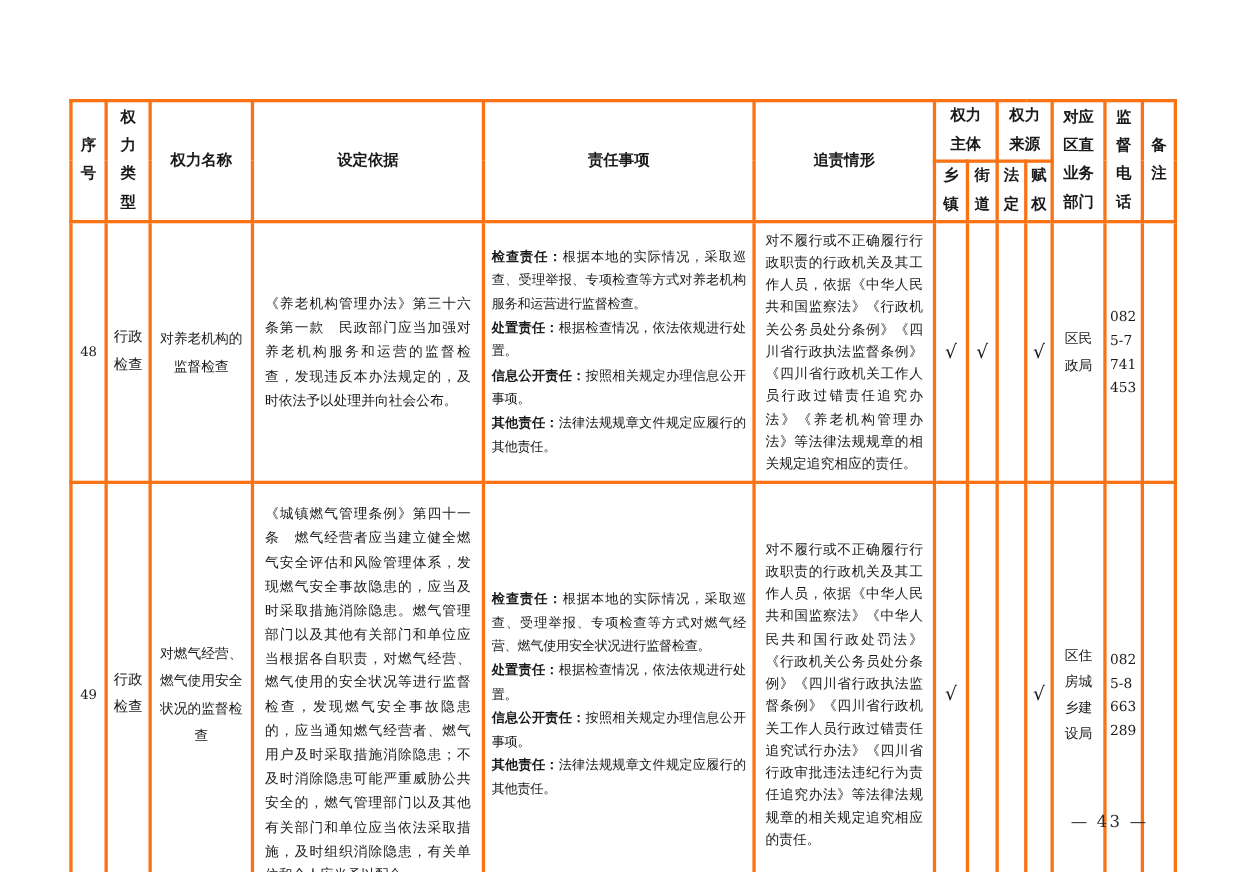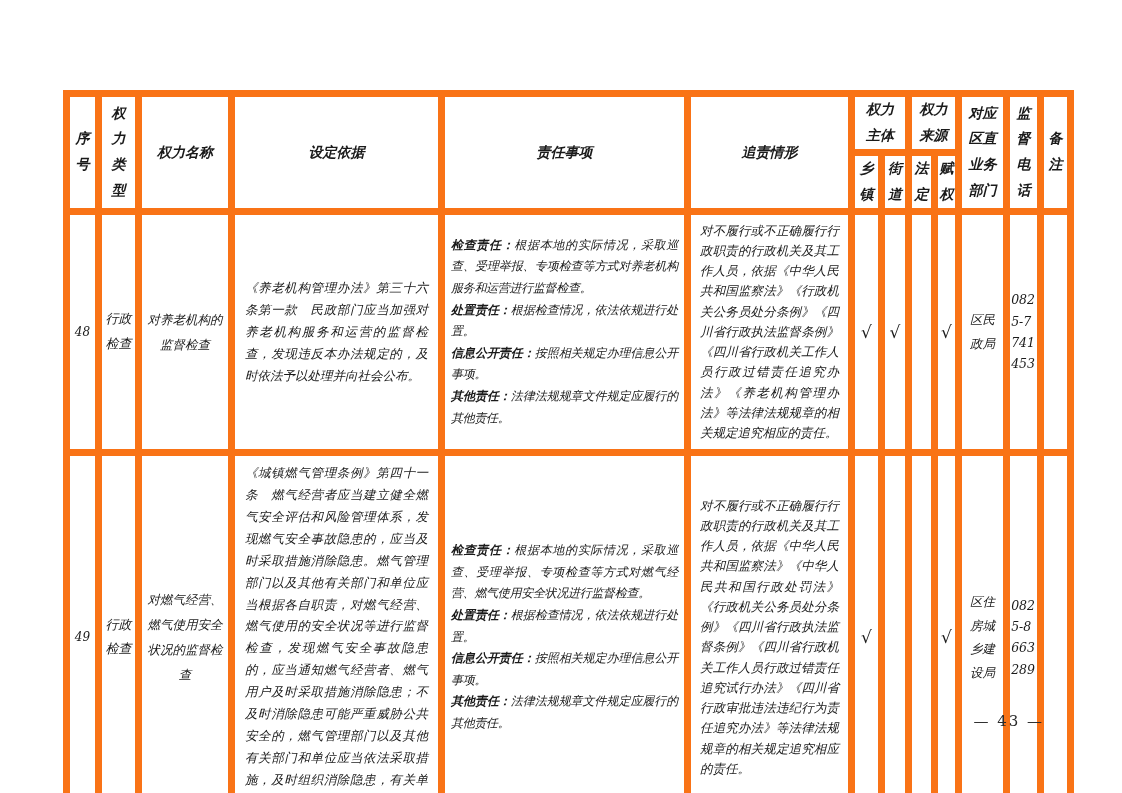--- a/index.html
+++ b/index.html
@@ -3,43 +3,43 @@
 <meta charset="utf-8">
 <style>
   html,body{margin:0;padding:0;}
   body{
     width:1122px;height:793px;background:#ffffff;position:relative;
     font-family:"DejaVu Serif","Liberation Serif",serif;color:#1a1a1a;
     overflow:hidden;
   }
   .sheet{position:absolute;left:63px;top:90px;}
   table{border-collapse:collapse;table-layout:fixed;width:1004px;}
-  th,td{border:7px solid #f97316;vertical-align:middle;padding:0;font-weight:normal;font-style:italic;}
+  th,td{border:3px solid #f97316;vertical-align:middle;padding:0;font-weight:normal;}
   thead th{font-weight:700;font-size:14px;text-align:center;line-height:1.5;}
   .c{text-align:center;}
   .stack{display:inline-block;text-align:center;line-height:1.85;vertical-align:middle;}
   .w1{width:1.15em;}
   .w2{width:2.3em;}
   td{font-size:12.5px;}
   .seq-cell{font-size:12px;}
   .type-cell .stack{font-size:13px;line-height:1.9;}
   .name-inner{display:inline-block;width:78px;text-align:center;line-height:2.0;font-size:12.5px;}
   .text-cell{text-align:left;margin-top:16px;}
-  .basis-cell{padding:6px 10px;}
+  .basis-cell{padding:16px 10px;}
   .basis-cell .para{line-height:1.75;text-align:justify;}
   .duties-cell{padding:6px 6px;}
   .duty{margin:0;line-height:1.8;font-size:12px;text-align:justify;letter-spacing:-0.3px;}
   .duty b{font-weight:700;}
   .acc-cell{padding:6px 9px;}
   .acc-cell .para{line-height:1.62;text-align:justify;}
   .mark-cell{font-size:17px;}
   .dept{display:inline-block;width:2.1em;line-height:1.9;}
   .phone{display:inline-block;width:3.1ch;line-height:1.7;word-break:break-all;text-align:left;}
   .footer{
-    position:absolute;top:712px;right:78px;font-size:15px;color:#2b2b2b;
+    position:absolute;top:738px;right:78px;font-size:15px;color:#2b2b2b;
     letter-spacing:2px;font-family:"DejaVu Serif","Liberation Serif",serif;
   }
   col.w-seq{width:32px;} col.w-type{width:40px;} col.w-name{width:93px;}
   col.w-basis{width:210px;} col.w-duty{width:246px;} col.w-acc{width:164px;}
   col.w-town{width:30px;} col.w-street{width:27px;} col.w-law{width:26px;}
   col.w-emp{width:24px;} col.w-dept{width:48px;} col.w-phone{width:34px;}
   col.w-remark{width:30px;}
 </style>
 </head>
 <body>

